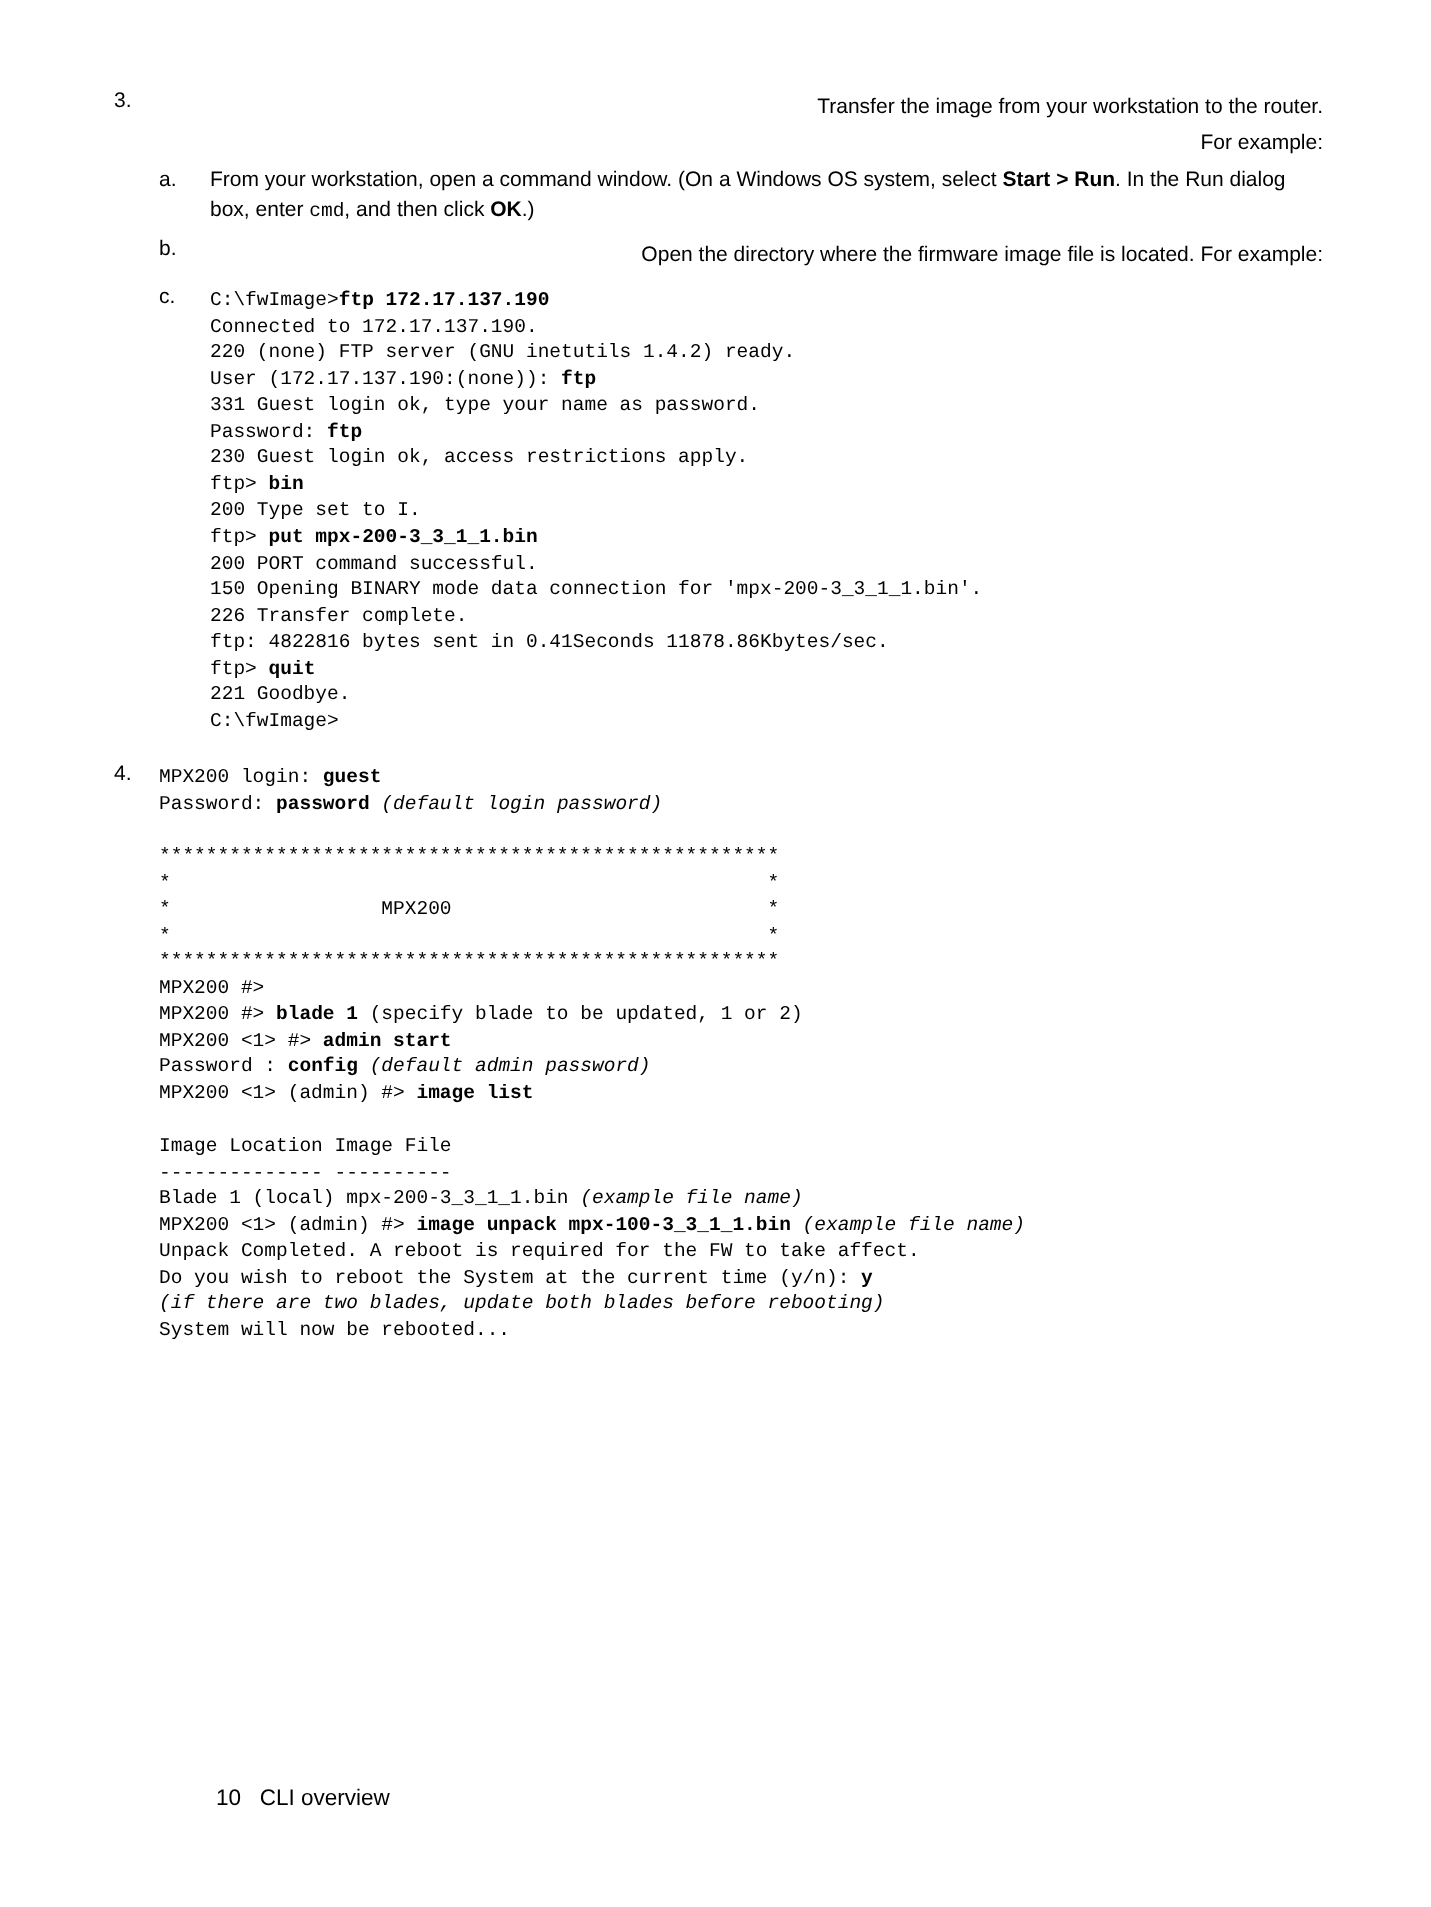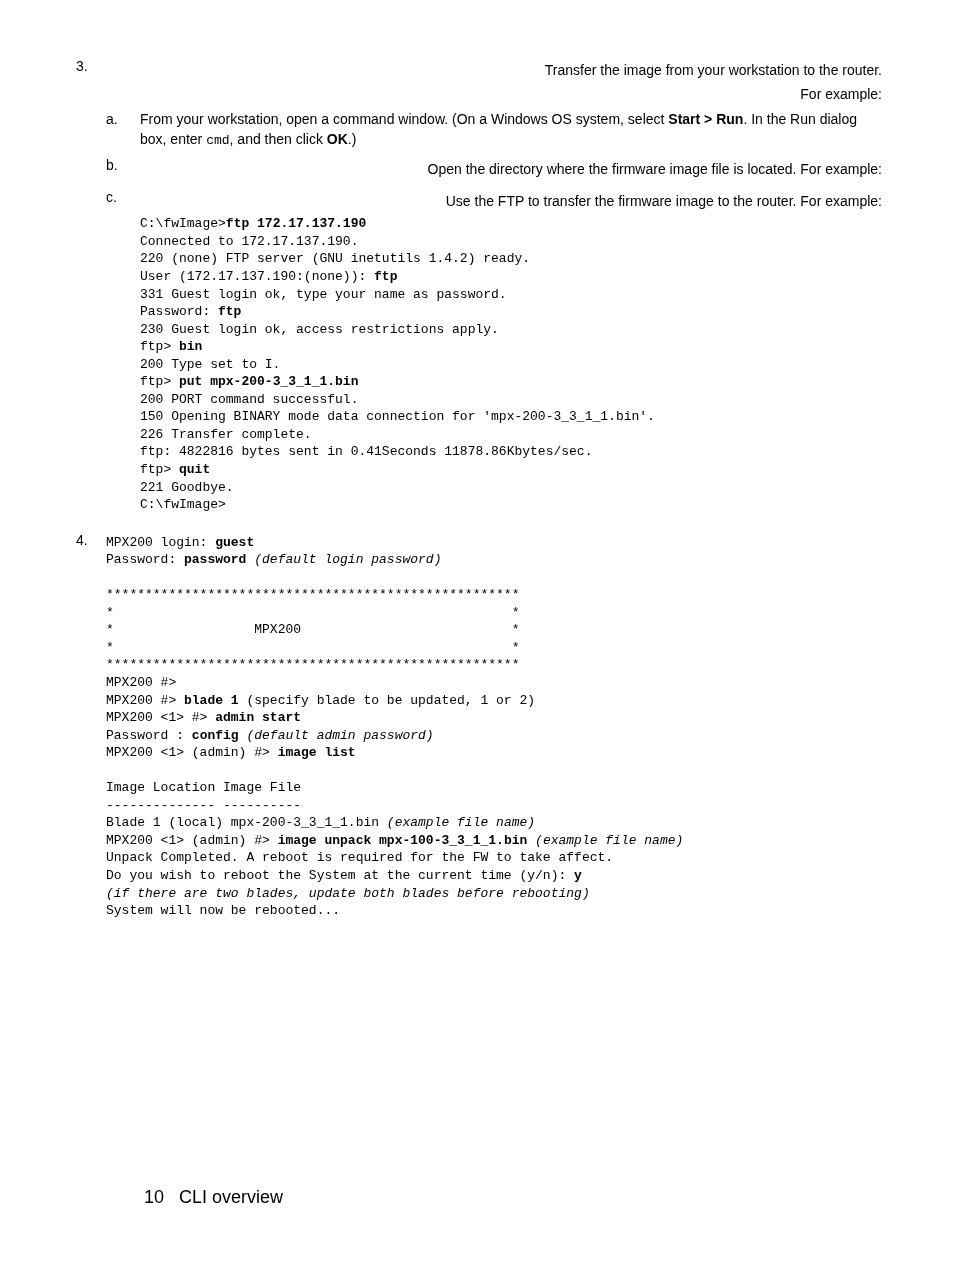--- a/index.html
+++ b/index.html
@@ -26,21 +26,21 @@
     white-space: pre;
     margin: 4px 0 10px 0;
   }
   .bold { font-weight: bold; }
   .italic { font-style: italic; }
   .mono { font-family: "Courier New", Courier, monospace; font-size: 13px; }
   .footer {
     position: absolute;
     bottom: 36px;
     left: 72px;
-    font-size: 18px;
+    font-size: 15px;
   }
   .page {
     position: relative;
     min-height: 1190px;
   }
   p { margin: 4px 0; text-align: right; }
 </style>
 </head>
 <body>
 <div class="page">
@@ -61,21 +61,20 @@
     <div class="ol-letter">
       <div class="let">b.</div>
       <div class="lbody">
         <p>Open the directory where the firmware image file is located. For example:</p>
       </div>
     </div>
 
     <div class="ol-letter">
       <div class="let">c.</div>
       <div class="lbody">
-        <p>Use the FTP to transfer the firmware image to the router. For example:</p>
 <pre class="code"><span>C:\fwImage&gt;</span><span class="bold">ftp 172.17.137.190</span>
 <span>Connected to 172.17.137.190.</span>
 <span>220 (none) FTP server (GNU inetutils 1.4.2) ready.</span>
 <span>User (172.17.137.190:(none)): </span><span class="bold">ftp</span>
 <span>331 Guest login ok, type your name as password.</span>
 <span>Password: </span><span class="bold">ftp</span>
 <span>230 Guest login ok, access restrictions apply.</span>
 <span>ftp&gt; </span><span class="bold">bin</span>
 <span>200 Type set to I.</span>
 <span>ftp&gt; </span><span class="bold">put mpx-200-3_3_1_1.bin</span>

